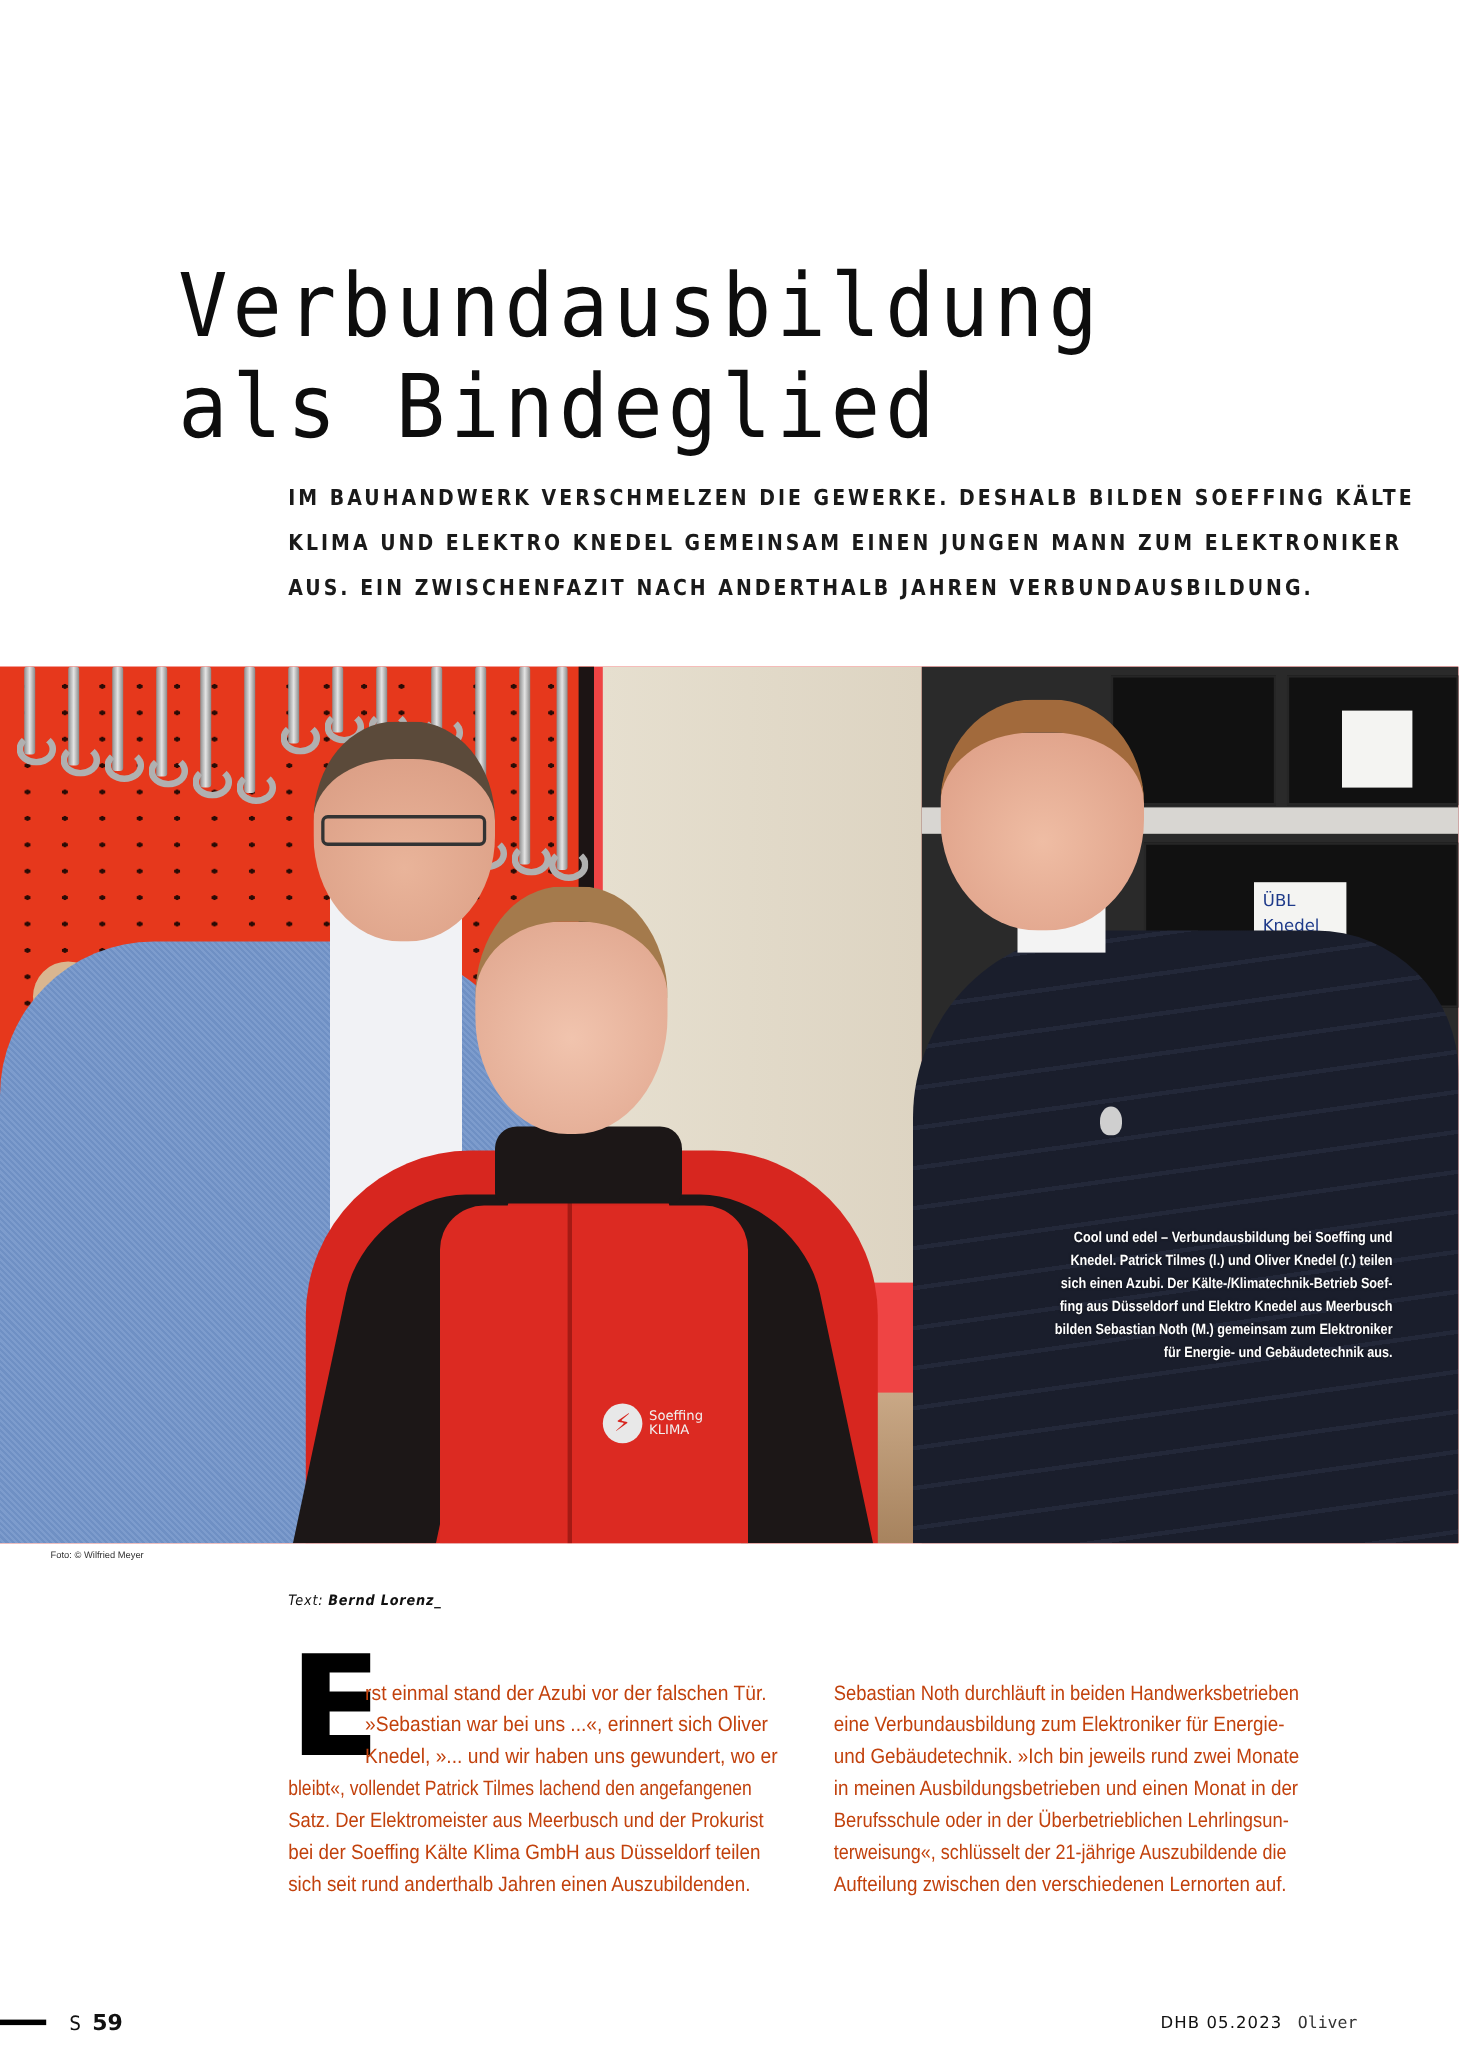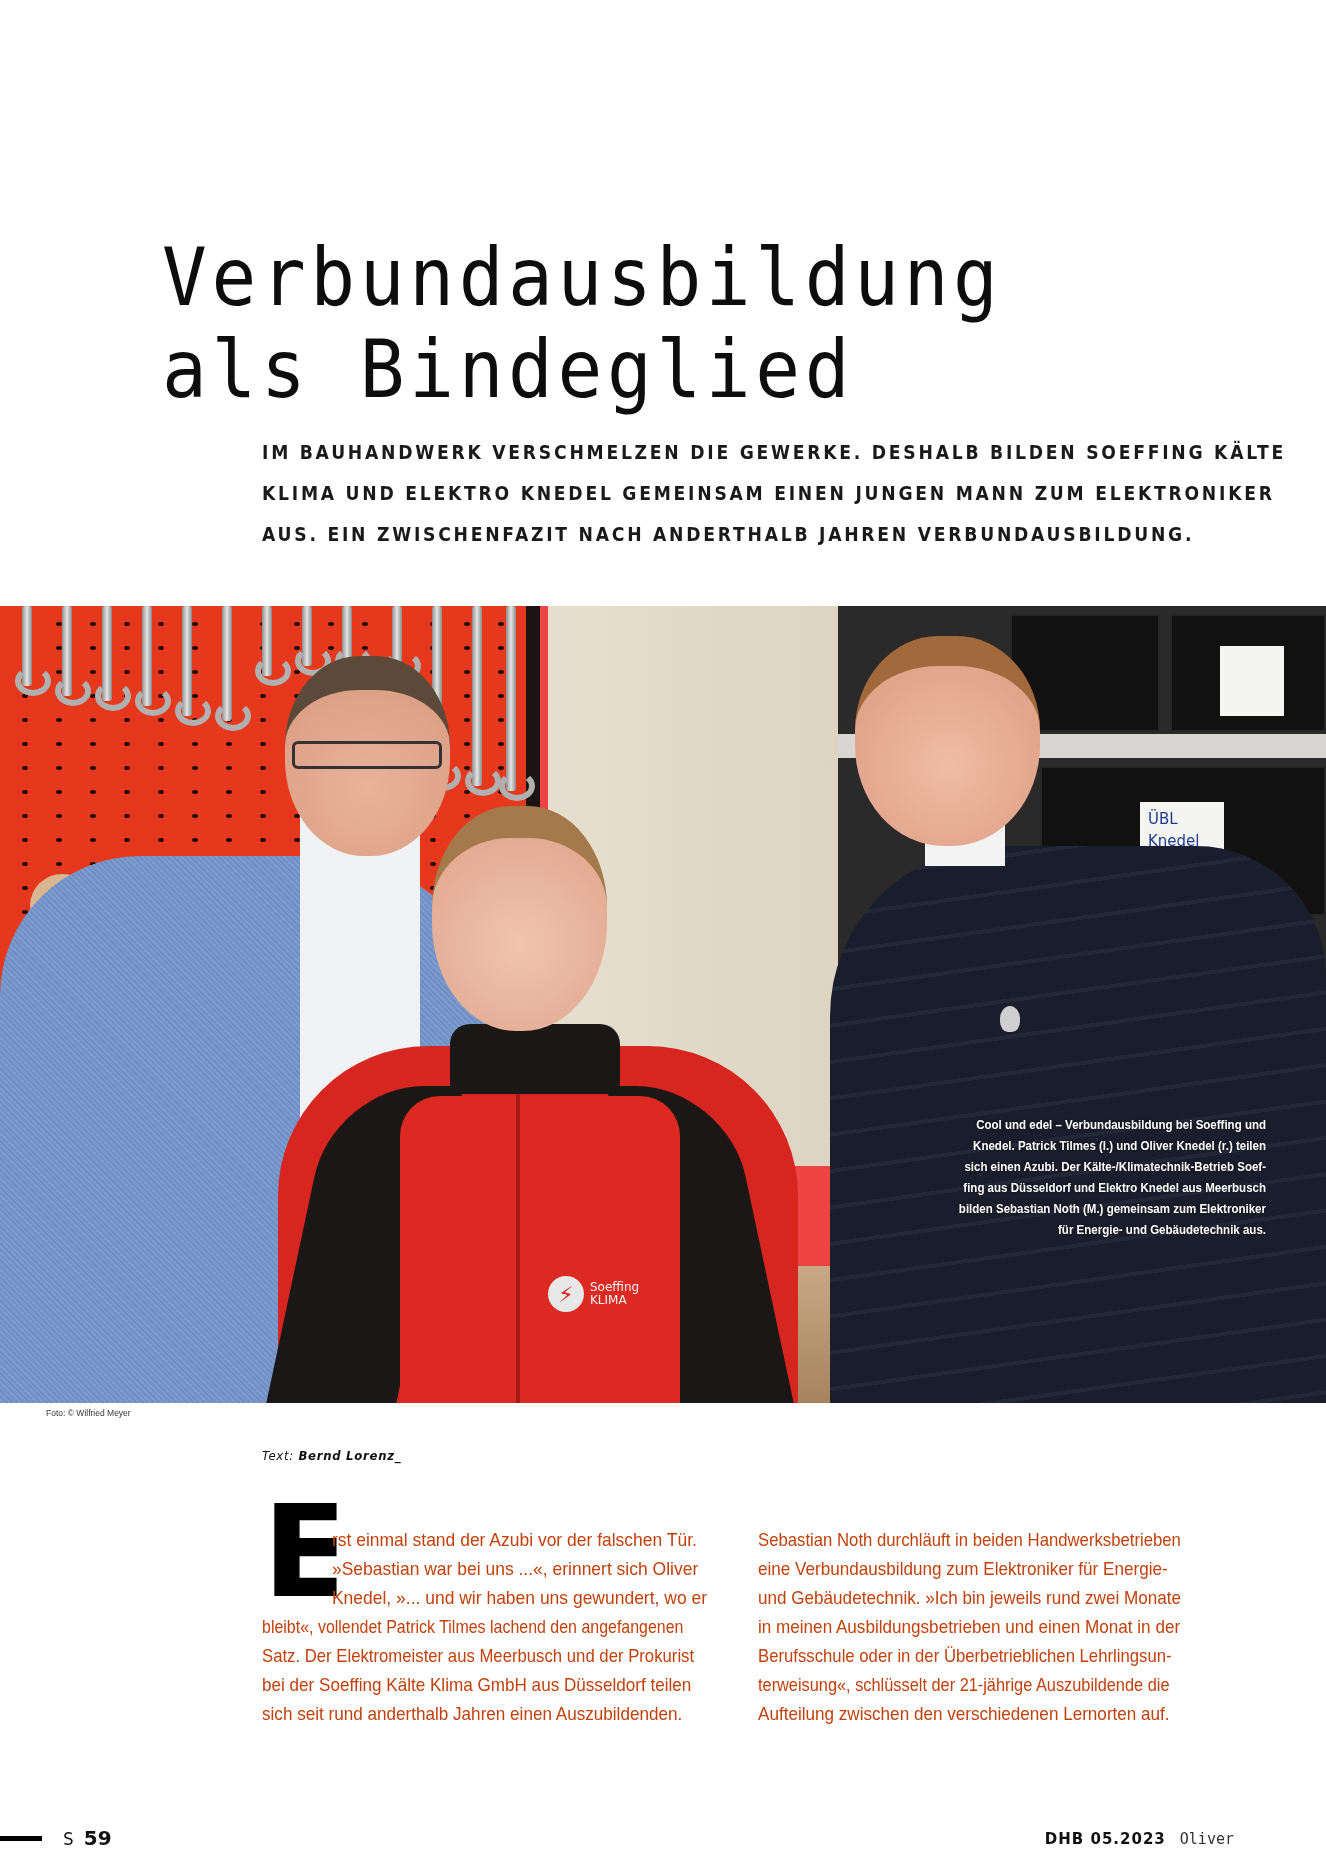--- a/index.html
+++ b/index.html
@@ -187,21 +187,21 @@
     .foot-page {
       position: absolute; left: 63px; top: 1826px; font-family: "DejaVu Sans Mono", monospace;
       font-size: 18px; color: #111;
     }
     .foot-page .s { font-weight: normal; margin-right: 10px; }
     .foot-page .num { font-weight: bold; font-family: "DejaVu Sans", sans-serif; font-size: 20px; }
     .foot-right {
       position: absolute; right: 92px; top: 1830px; font-size: 15px; color: #111;
       font-family: "DejaVu Sans", sans-serif;
     }
-    .foot-right .issue { font-weight: bold; letter-spacing: 1px; margin-right: 14px; }
+    .foot-right .issue { font-weight: normal; letter-spacing: 1px; margin-right: 14px; }
     .foot-right .section { font-family: "DejaVu Sans Mono", monospace; font-weight: normal; color: #333; }
   </style>
 </head>
 <body>
 
 <h1 class="headline">
   <span>Verbundausbildung</span>
   <span>als Bindeglied</span>
 </h1>
 

